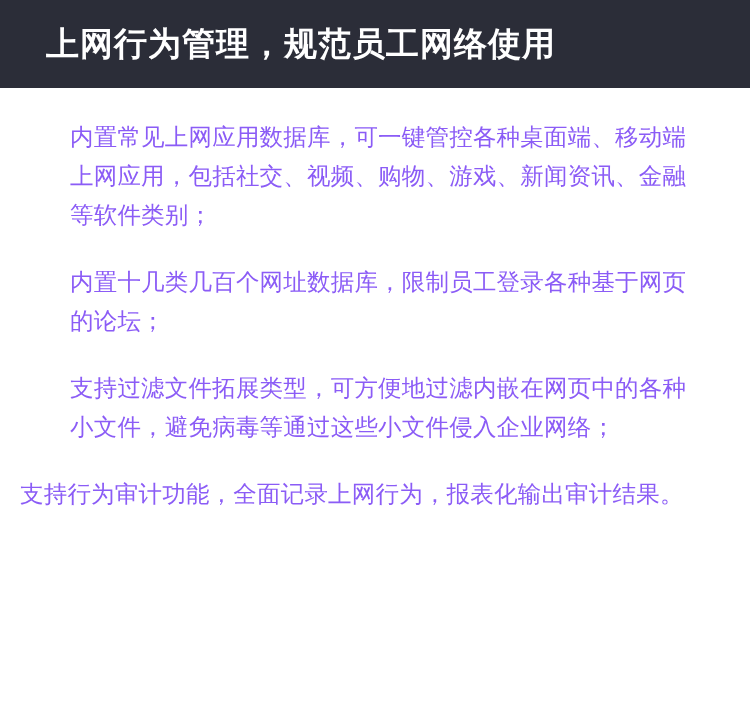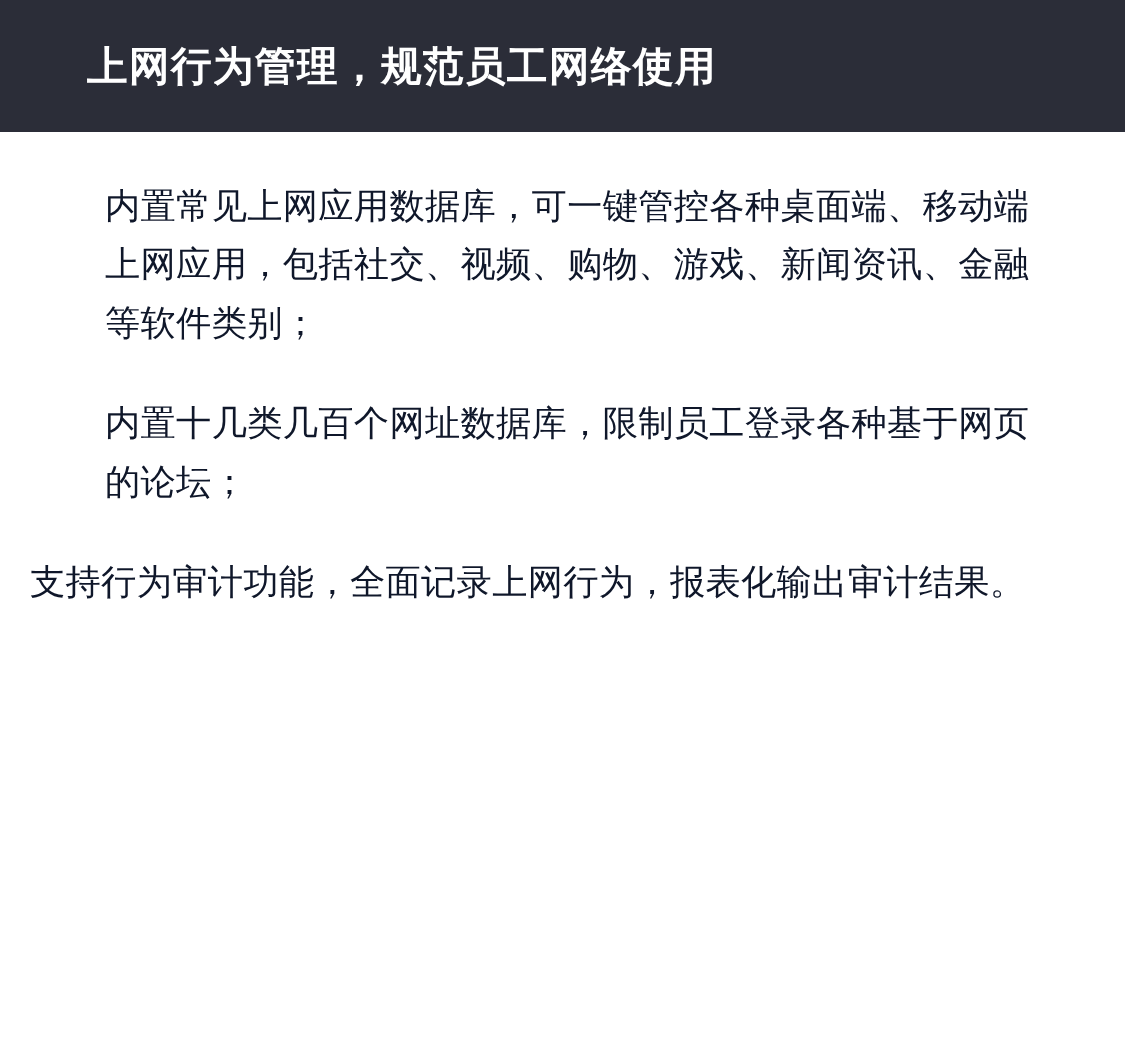--- a/index.html
+++ b/index.html
@@ -23,40 +23,40 @@
     position: absolute;
     left: 0;
     top: 0;
     width: 750px;
     height: 88px;
     background: #2b2d38;
     display: flex;
     align-items: center;
   }
   .header-title {
-    margin-left: 58px;
+    margin-left: 46px;
     color: #ffffff;
-    font-size: 27px;
+    font-size: 33px;
     font-weight: bold;
     letter-spacing: 1px;
     line-height: 1.2;
     white-space: nowrap;
   }
   .content {
     position: absolute;
     left: 0;
     top: 88px;
     width: 750px;
     padding-top: 30px;
     box-sizing: border-box;
   }
   .para {
     margin: 0 0 28px 0;
     padding: 0 60px 0 70px;
-    color: #0f172a;
+    color: #8b5cf6;
     font-size: 23.5px;
     line-height: 39px;
     text-align: left;
     letter-spacing: 0.2px;
   }
   .para:last-child {
     margin-bottom: 0;
     padding-left: 20px;
   }
 </style>
@@ -65,16 +65,17 @@
 
 <div class="page">
 
   <div class="header-banner">
     <div class="header-title">上网行为管理，规范员工网络使用</div>
   </div>
 
   <div class="content">
     <p class="para">内置常见上网应用数据库，可一键管控各种桌面端、移动端上网应用，包括社交、视频、购物、游戏、新闻资讯、金融等软件类别；</p>
     <p class="para">内置十几类几百个网址数据库，限制员工登录各种基于网页的论坛；</p>
+    <p class="para">支持过滤文件拓展类型，可方便地过滤内嵌在网页中的各种小文件，避免病毒等通过这些小文件侵入企业网络；</p>
     <p class="para">支持行为审计功能，全面记录上网行为，报表化输出审计结果。</p>
   </div>
 
 </div>
 
 </body></html>

